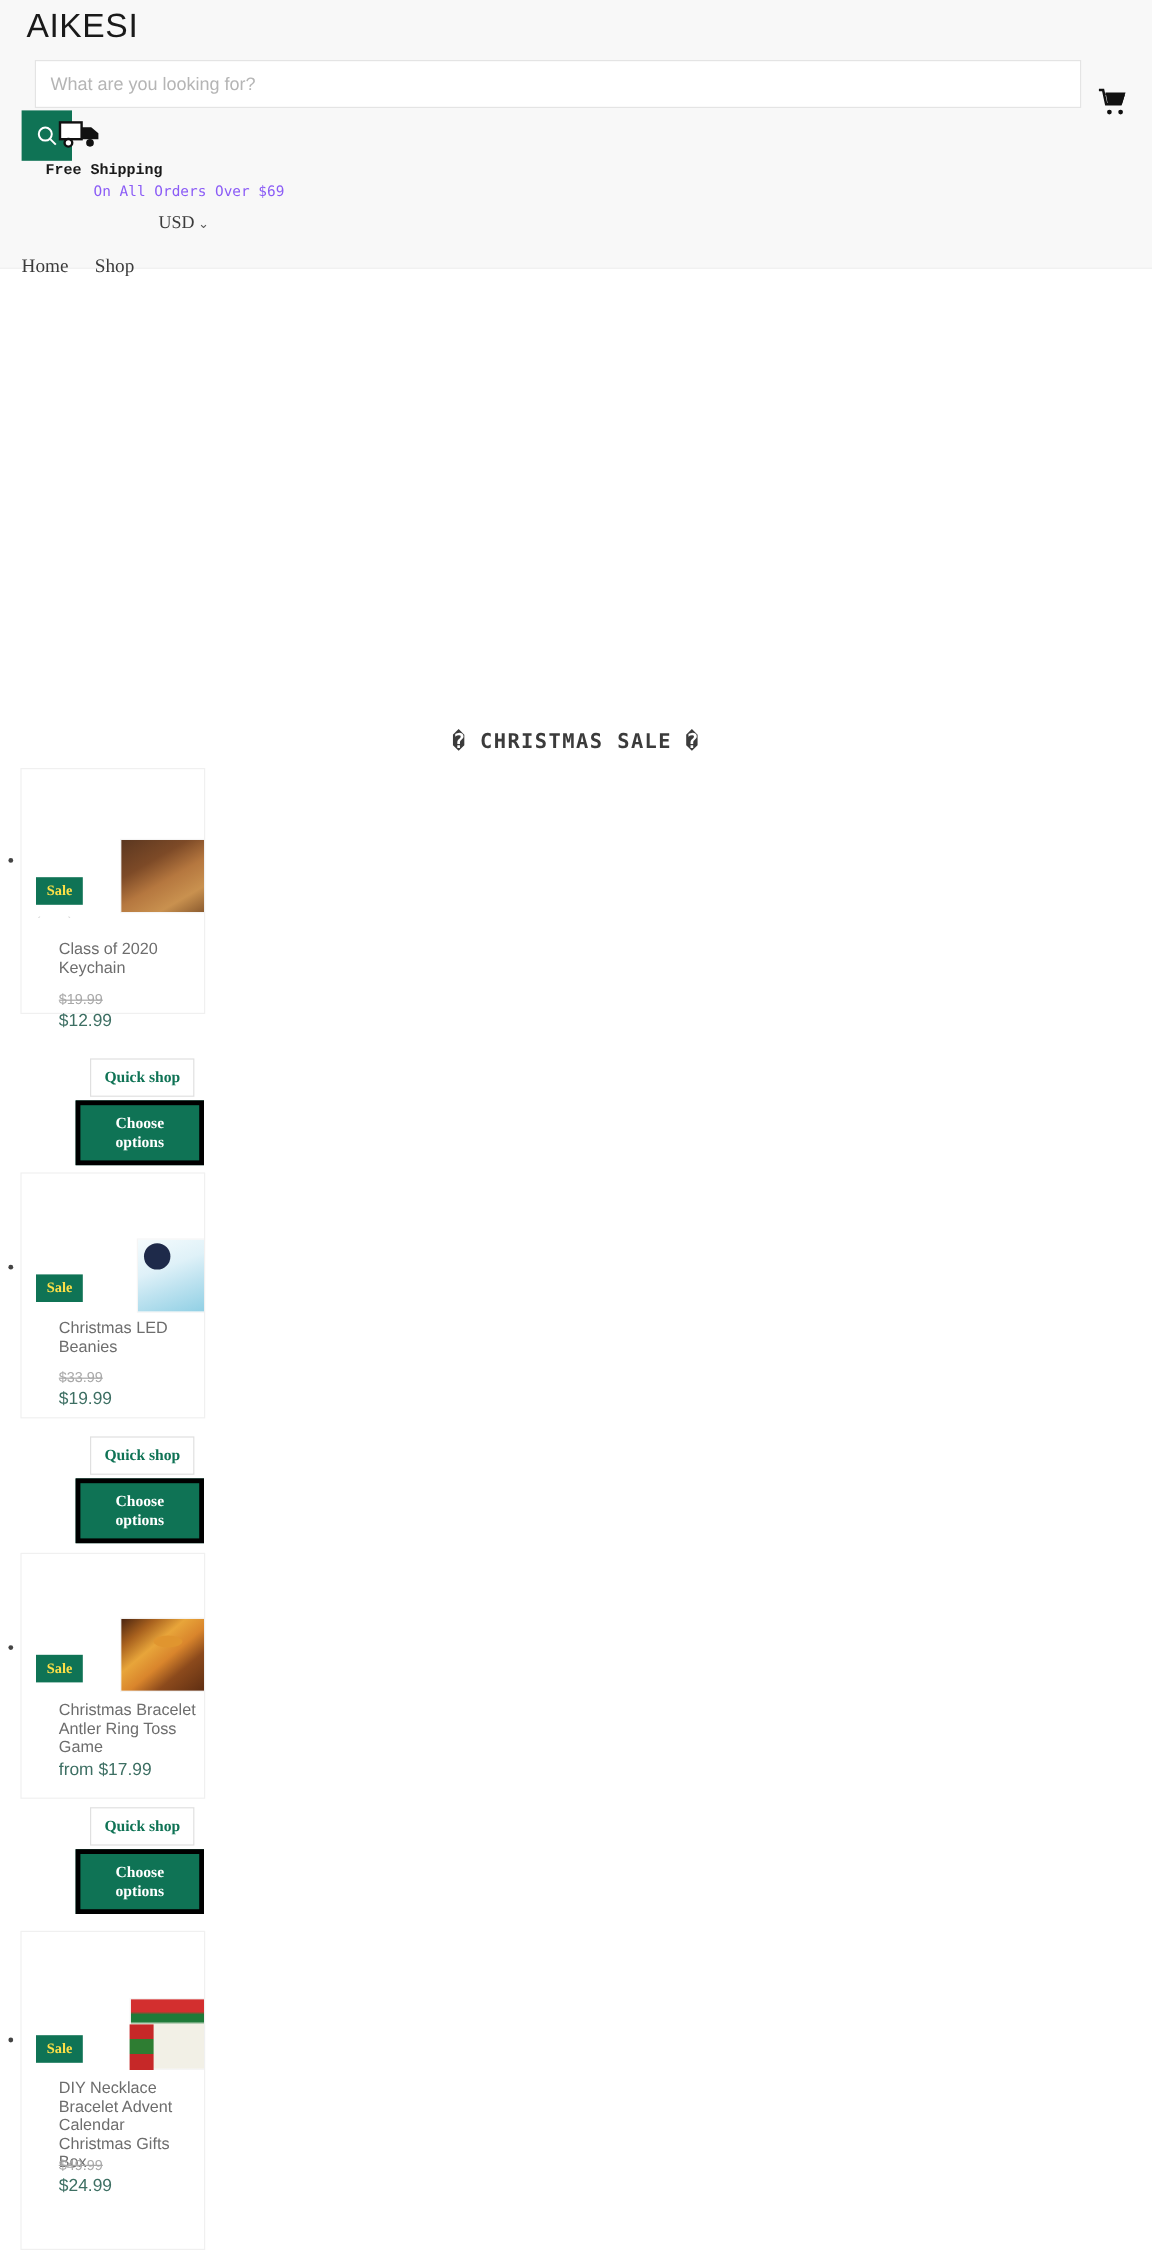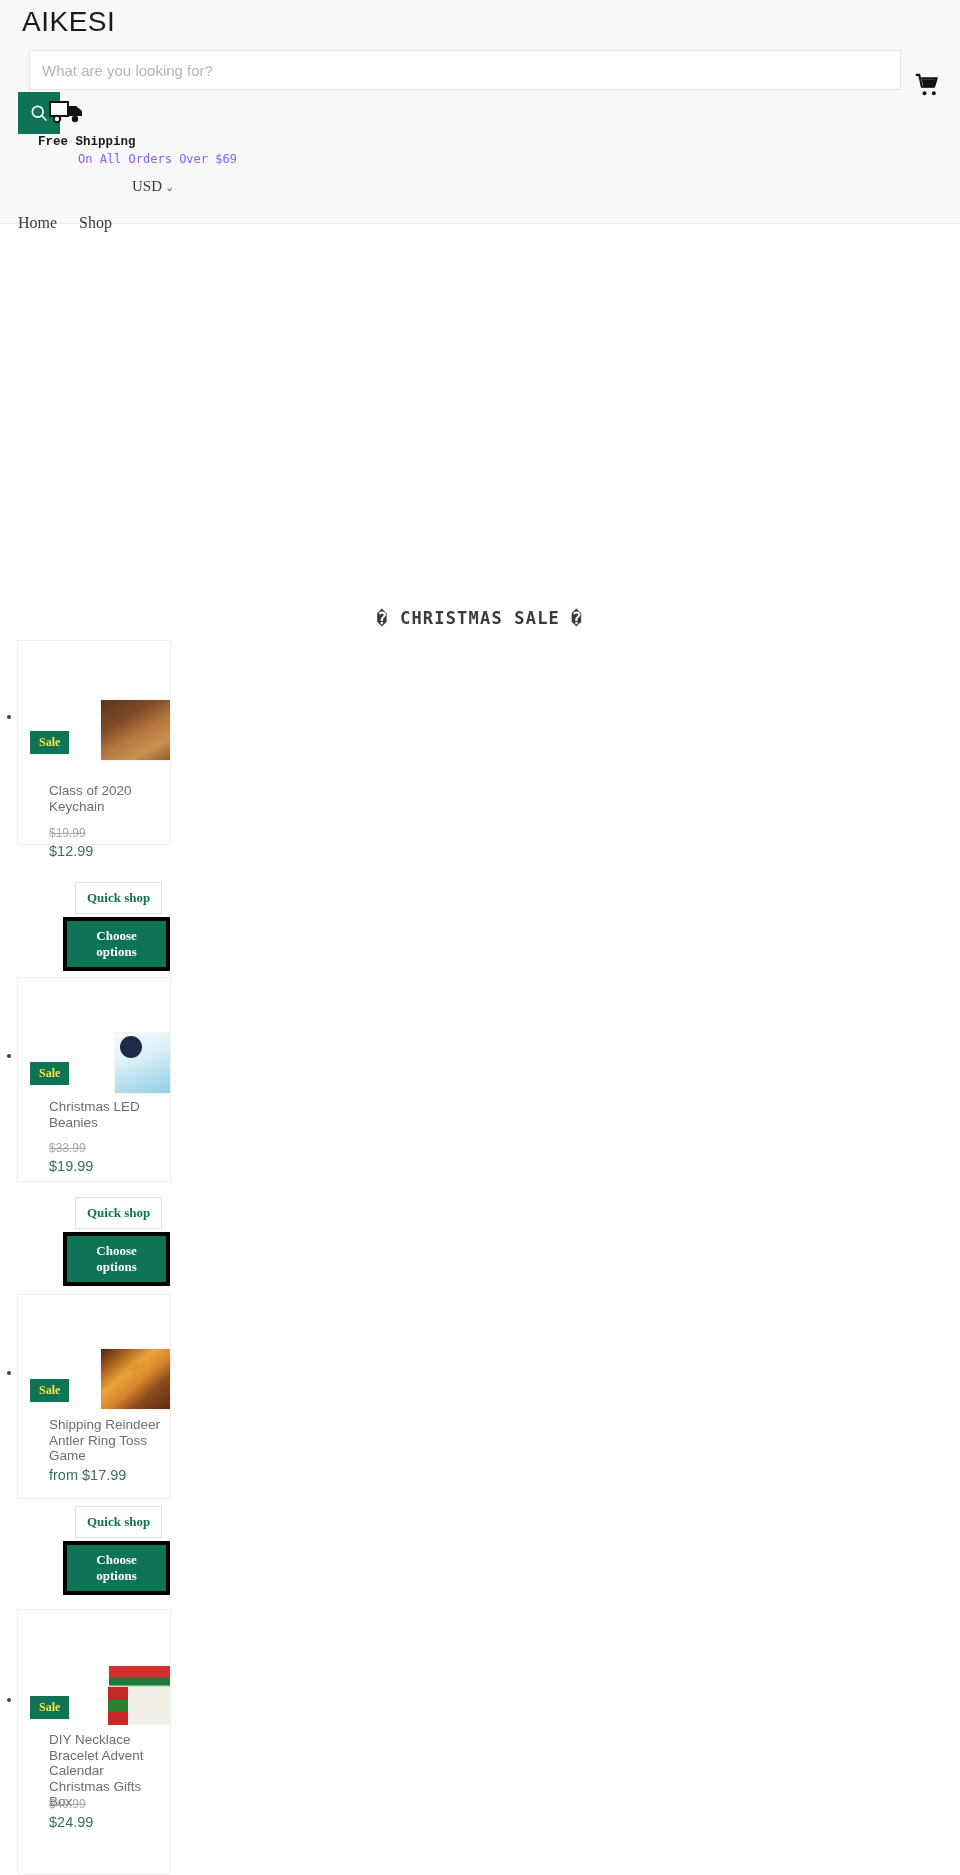--- a/index.html
+++ b/index.html
@@ -340,21 +340,21 @@
   </li>
 
   <li class="product-card" style="top:654px;height:205px;">
     <span class="card-bullet" style="top:76px;"></span>
     <div class="media" style="height:124px;">
       <div class="thumb" style="left:82px; top:53px;
                   background-image:linear-gradient(140deg,#4a2410 0%,#a8611e 20%,#e8a53a 38%,#d9852c 55%,#8c4a1c 72%,#5d2d12 100%);"></div>
       <div style="position:absolute;left:110px;top:68px;width:24px;height:10px;border-radius:50%;background:#e0952f;"></div>
       <span class="sale-badge" style="left:12px; top:84px;">Sale</span>
     </div>
-    <a class="product-title" style="top:122px;">Shipping Reindeer Antler Ring Toss Game</a>
+    <a class="product-title" style="top:122px;">Christmas Bracelet Antler Ring Toss Game</a>
     <span class="price-new" style="top:172px;">from $17.99</span>
     <button class="btn-quick" style="left:57px; top:211px;">Quick shop</button>
     <button class="btn-choose" style="left:45px; top:246px;">Choose options</button>
   </li>
 
   <li class="product-card" style="top:969px;height:266px;">
     <span class="card-bullet" style="top:88px;"></span>
     <div class="media" style="height:124px;">
       <div class="thumb" style="left:90px; top:55px; width:66px; height:60px;
                   background-image:linear-gradient(180deg,#d32f2f 0%,#d32f2f 18%,#1e7a38 22%,#1e7a38 32%,#f2f0e6 36%,#f2f0e6 100%);"></div>

